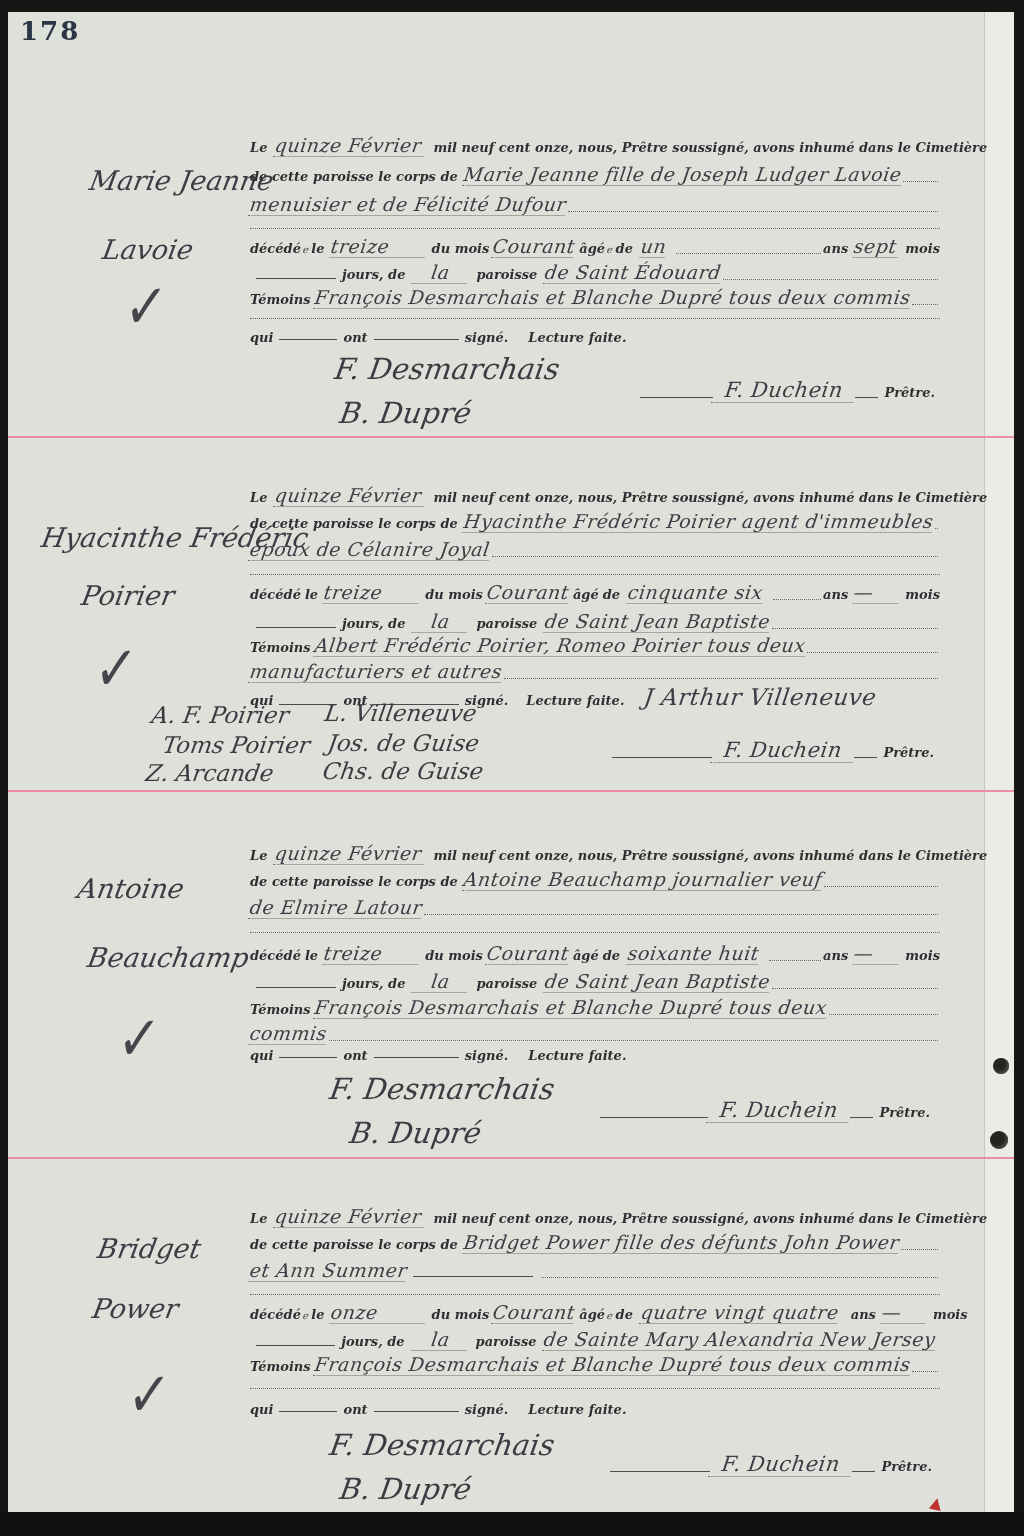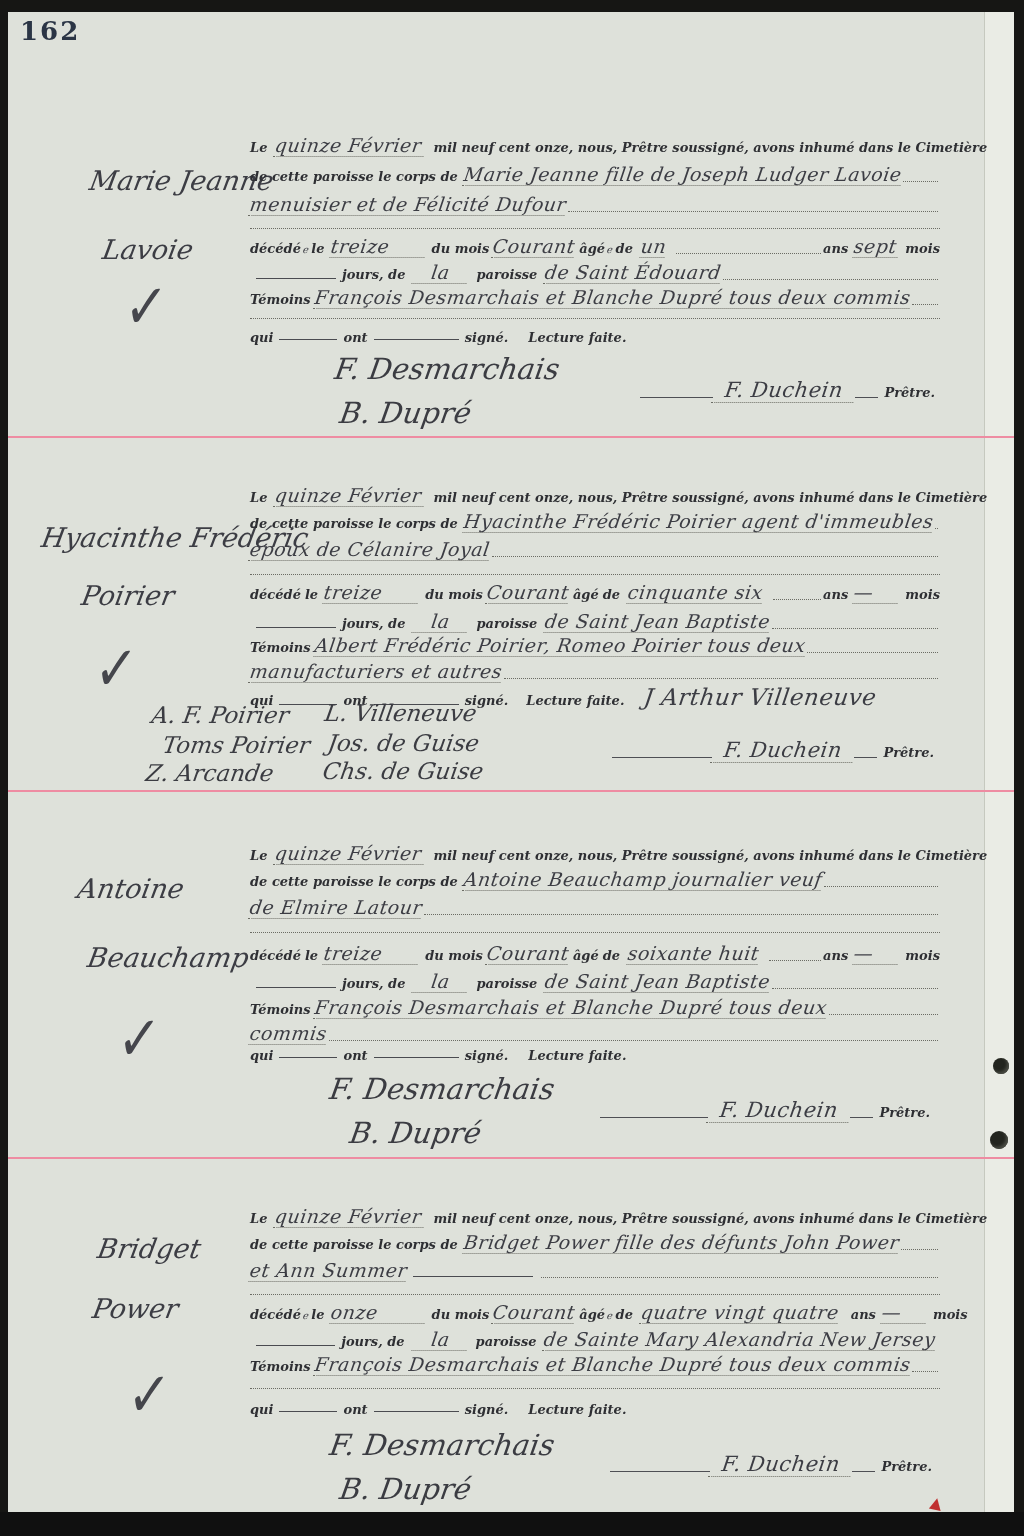--- a/index.html
+++ b/index.html
@@ -51,21 +51,21 @@
 <body>
 
 <div id="canvas">
 
   <div class="page-edge-strip"></div>
   <div class="edge edge-top"></div>
   <div class="edge edge-left"></div>
   <div class="edge edge-right"></div>
   <div class="edge edge-bottom"></div>
 
-  <div class="page-num">162</div>
+  <div class="page-num">178</div>
 
   <div class="pink-rule" style="top:436px"></div>
   <div class="pink-rule" style="top:790px"></div>
   <div class="pink-rule" style="top:1157px"></div>
 
   <div class="hole" style="left:993px;top:1058px;width:16px;height:16px;"></div>
   <div class="hole" style="left:990px;top:1131px;width:18px;height:18px;"></div>
   <div class="red-mark" style="left:930px;top:1498px;"></div>
 
   <div>

